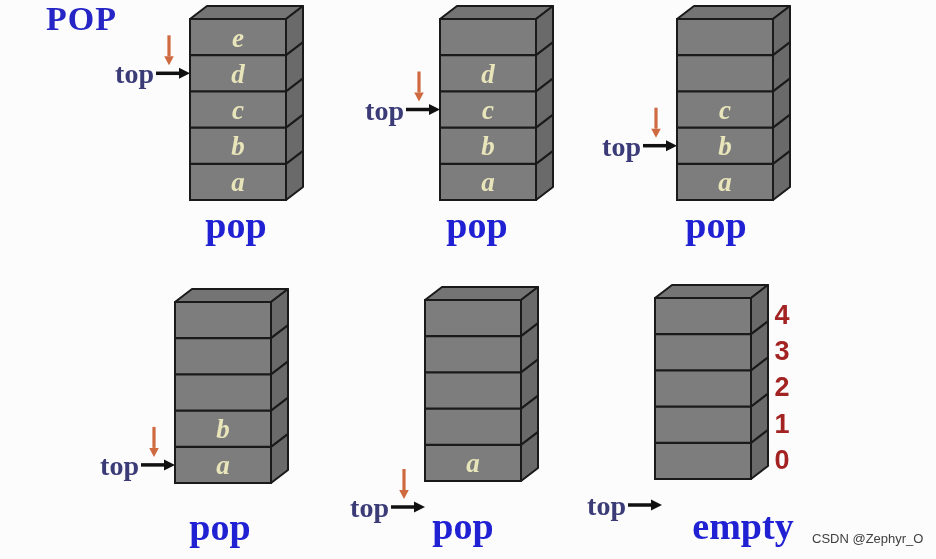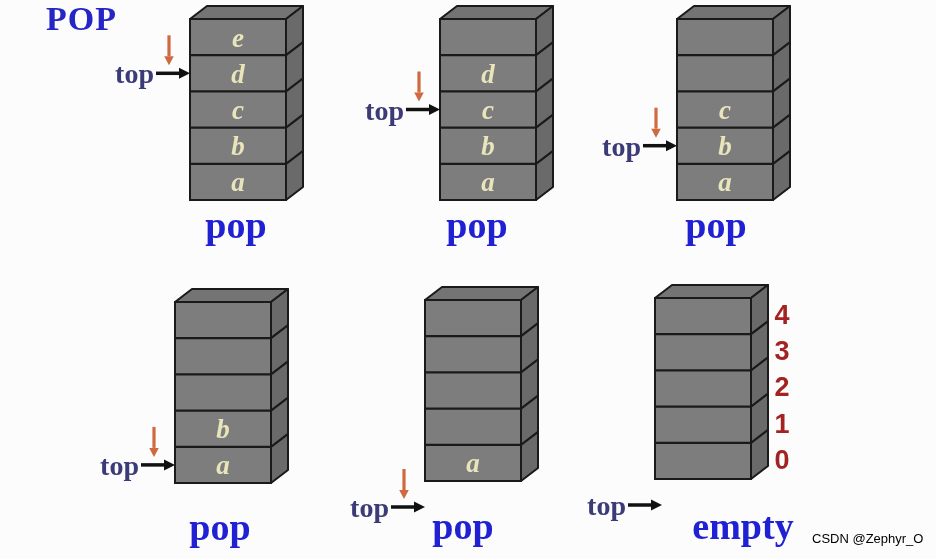--- a/index.html
+++ b/index.html
@@ -12,21 +12,21 @@
   .canvas{position:absolute;left:0;top:0;width:936px;height:559px;}
   .page-title{
     position:absolute;left:46px;top:0px;
     font-family:"Liberation Serif", serif;
     font-weight:bold;font-size:34px;letter-spacing:1px;
     color:#2626c6;
   }
   .watermark{
     position:absolute;left:812px;top:531px;
     font-family:"Liberation Sans", sans-serif;
-    font-size:13px;color:#000000;white-space:nowrap;
+    font-size:13px;color:#404040;white-space:nowrap;
   }
   #diagram-svg{position:absolute;left:0;top:0;}
   text{user-select:none;}
 </style>
 </head>
 <body>
 
 <div class="canvas">
   <span class="page-title">POP</span>
   <svg id="diagram-svg" width="936" height="559" viewBox="0 0 936 559">

